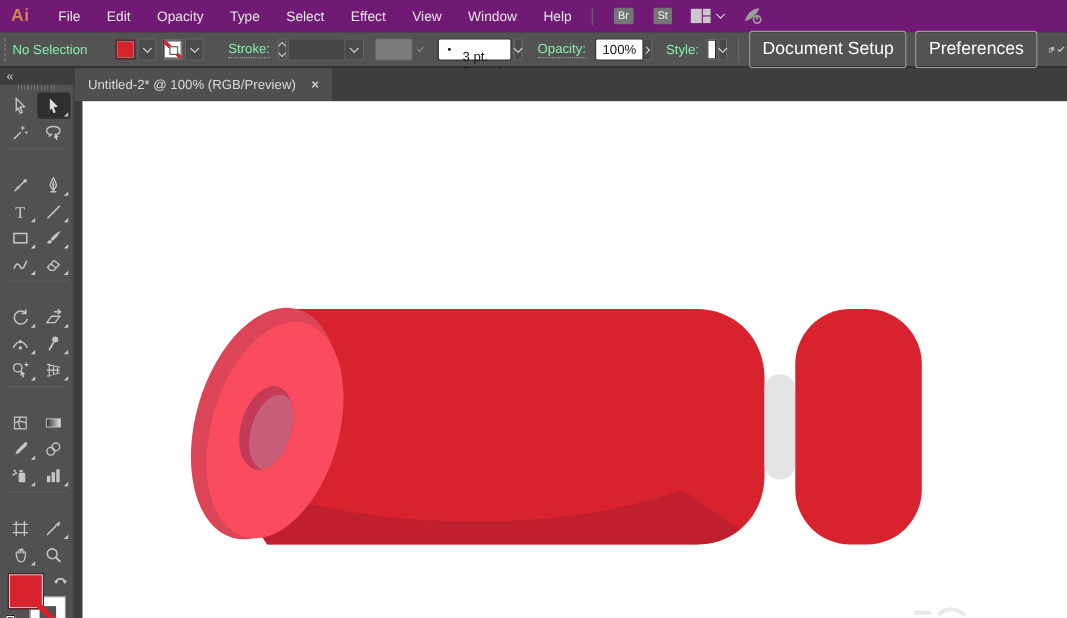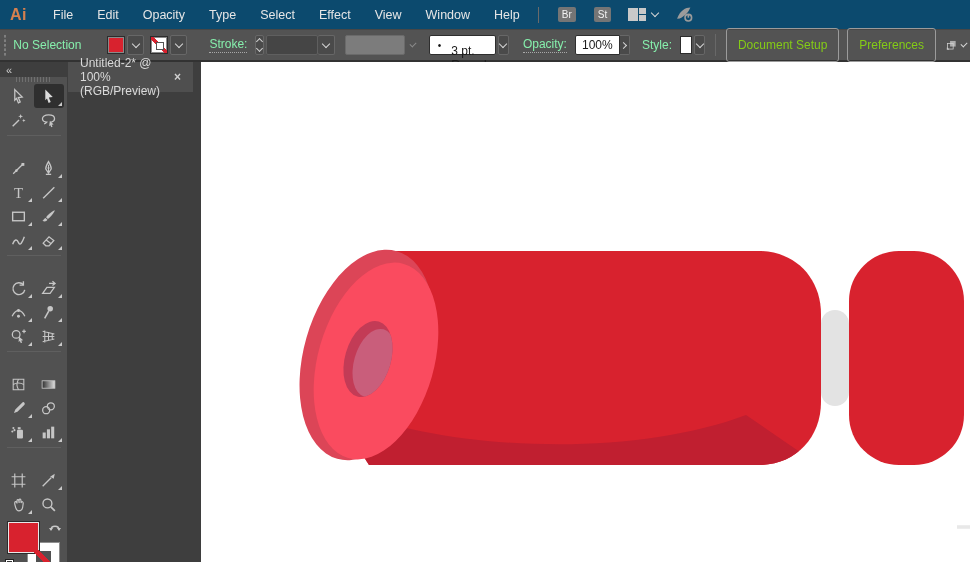--- a/index.html
+++ b/index.html
@@ -1,21 +1,21 @@
 <!DOCTYPE html>
 <html><head>
 <meta charset="utf-8">
 <style>
   * { margin:0; padding:0; box-sizing:border-box; }
   html,body { width:970px; height:562px; overflow:hidden; }
   body { font-family:"Liberation Sans", sans-serif; background:#3e3e3e; color:#e2e2e2; }
   .app { width:970px; height:562px; display:flex; flex-direction:column; }
 
   
-  .menubar { height:30px; background:#0c4a6e; display:flex; align-items:center; font-size:12.5px; border-bottom:1px solid #474747; flex:0 0 30px; }
+  .menubar { height:30px; background:#701a75; display:flex; align-items:center; font-size:12.5px; border-bottom:1px solid #474747; flex:0 0 30px; }
   .ai-logo { color:#d5804f; font-weight:bold; font-size:16px; padding:0 14px 0 10px; letter-spacing:.5px; }
   .menu-items { display:flex; align-items:center;justify-content:flex-end; }
   .menu-item { padding:0 12px; color:#e6e6e6; cursor:default; }
   .mb-divider { width:1px; height:16px; background:#6a6a6a; margin:0 10px 0 6px; }
   .mb-chip { background:#757575; color:#f2f2f2; font-size:10px; font-weight:normal; padding:2px 4px; border-radius:2px; margin:0 9px; }
   .ws-icon { display:inline-block; width:18px; height:13px; position:relative; margin:0 2px 0 8px; }
   .ws-icon i { position:absolute; background:#c9c9c9; }
   .ws-a { left:0; top:0; width:10px; height:13px; }
   .ws-b { left:11px; top:0; width:7px; height:6px; }
   .ws-c { left:11px; top:7px; width:7px; height:6px; }
@@ -42,21 +42,21 @@
   .stepper .dn { transform:rotate(45deg); margin-top:1px; }
   .field-dark { width:52px; height:20px; background:#454545; border:1px solid #5f5f5f; border-radius:2px; }
   .brush-disabled { width:94px; height:20px; background:#7c7c7c; border:1px solid #6a6a6a; border-radius:2px; margin:0 2px 0 10px; }
   .combo-white { height:20px; background:#fff; color:#1a1a1a; display:flex; align-items:center; padding:0 8px; border:1px solid #2e2e2e; border-radius:2px; }
   .combo-white .dotglyph { font-size:10px; margin-right:10px; color:#111; }
   .opacity-field { width:48px; height:20px; background:#fff; color:#1a1a1a; display:flex; align-items:center; padding:0 6px; border:1px solid #2e2e2e; border-radius:2px 0 0 2px; }
   .next-btn { width:16px; height:20px; background:#4a4a4a; border:1px solid #676767; border-left:none; display:flex; align-items:center; justify-content:center; border-radius:0 2px 2px 0; }
   .next-btn i { width:5px; height:5px; border-right:1.5px solid #d6d6d6; border-top:1.5px solid #d6d6d6; transform:rotate(45deg); margin-right:2px; }
   .style-swatch { width:18px; height:18px; background:#fff; border:1px solid #2c2c2c; }
   .cb-vdiv { width:1px; height:22px; background:#686868; margin:0 10px; }
-  .cb-btn { height:22px; padding:16px 11px; border:1px solid #9b9b9b; border-radius:3px; background:transparent; color:#84cc16; font-size:12px; font-family:"Liberation Sans",sans-serif; display:flex; align-items:center; margin-right:8px; white-space:nowrap; }
+  .cb-btn { height:22px; padding:16px 11px; border:1px solid #9b9b9b; border-radius:3px; background:transparent; color:#ffffff; font-size:16px; font-family:"Liberation Sans",sans-serif; display:flex; align-items:center; margin-right:8px; white-space:nowrap; }
   .arr-icon-svg { width:19px; height:18px; margin-left:2px; }
 
   
   .main { flex:1; display:flex; min-height:0; }
   .toolbar-dock { width:67px; background:#3e3e3e; display:flex; flex-direction:column; flex:0 0 67px; }
   .tb-header { height:15px; display:flex; align-items:center; padding-left:6px; color:#cfcfcf; font-size:11px; letter-spacing:1px; }
   .tb-panel { flex:1; background:#515151; display:flex; flex-direction:column; overflow:hidden; }
   .tb-grip { height:10px; display:flex; align-items:center; justify-content:center; }
   .tb-grip i { width:36px; height:5px; background:repeating-linear-gradient(90deg,#6f6f6f 0 1px,transparent 1px 3px); }
   .tool-grid { display:grid; grid-template-columns:repeat(2,30px); grid-auto-rows:24px; justify-content:center; margin-top:2px; }
@@ -72,21 +72,21 @@
   .fill-big { position:absolute; left:7px; top:1px; width:33px; height:33px; background:#d8222e; border:1px solid #2b2b2b; box-shadow:inset 0 0 0 1px #e8e8e8; }
   .stroke-big { position:absolute; left:27px; top:22px; width:33px; height:33px; background:#fff; border:1px solid #8f8f8f; }
   .stroke-big::after { content:''; position:absolute; inset:8px; background:#515151; }
   .stroke-big::before { content:''; position:absolute; inset:0; background:linear-gradient(to top right, transparent 44%, #d8222e 44%, #d8222e 56%, transparent 56%); z-index:2; }
   .swap-mini { position:absolute; left:48px; top:1px; width:14px; height:13px; }
   .default-mini { position:absolute; left:5px; top:39px; width:13px; height:13px; }
   .default-mini .b { position:absolute; left:0; top:0; width:9px; height:9px; background:#e9e9e9; border:1px solid #222; background:#fff; }
   .default-mini .b::after{ content:''; position:absolute; inset:1px; background:#3a3a3a; }
 
   
-  .doc-col { flex:1; display:flex; flex-direction:row; min-width:0; }
+  .doc-col { flex:1; display:flex; flex-direction:column; min-width:0; }
   .tabbar { height:30px; background:#3e3e3e; display:flex; align-items:flex-start; flex:0 0 30px; }
   .doc-tab { height:30px; margin-left:1px; background:#4f4f4f; color:#dadada; font-size:12px; display:flex; align-items:center; padding:0 12px; }
   .tab-close { margin-left:14px; color:#cfcfcf; font-size:12px; font-weight:bold; }
   .canvas-row { flex:1; background:#3e3e3e; padding-left:8px; min-height:0; }
   .canvas { width:100%; height:100%; background:#ffffff; position:relative; overflow:hidden; }
   .canvas svg.art { position:absolute; left:0; top:0; width:895px; height:468px; }
 </style>
 </head>
 <body>
 

